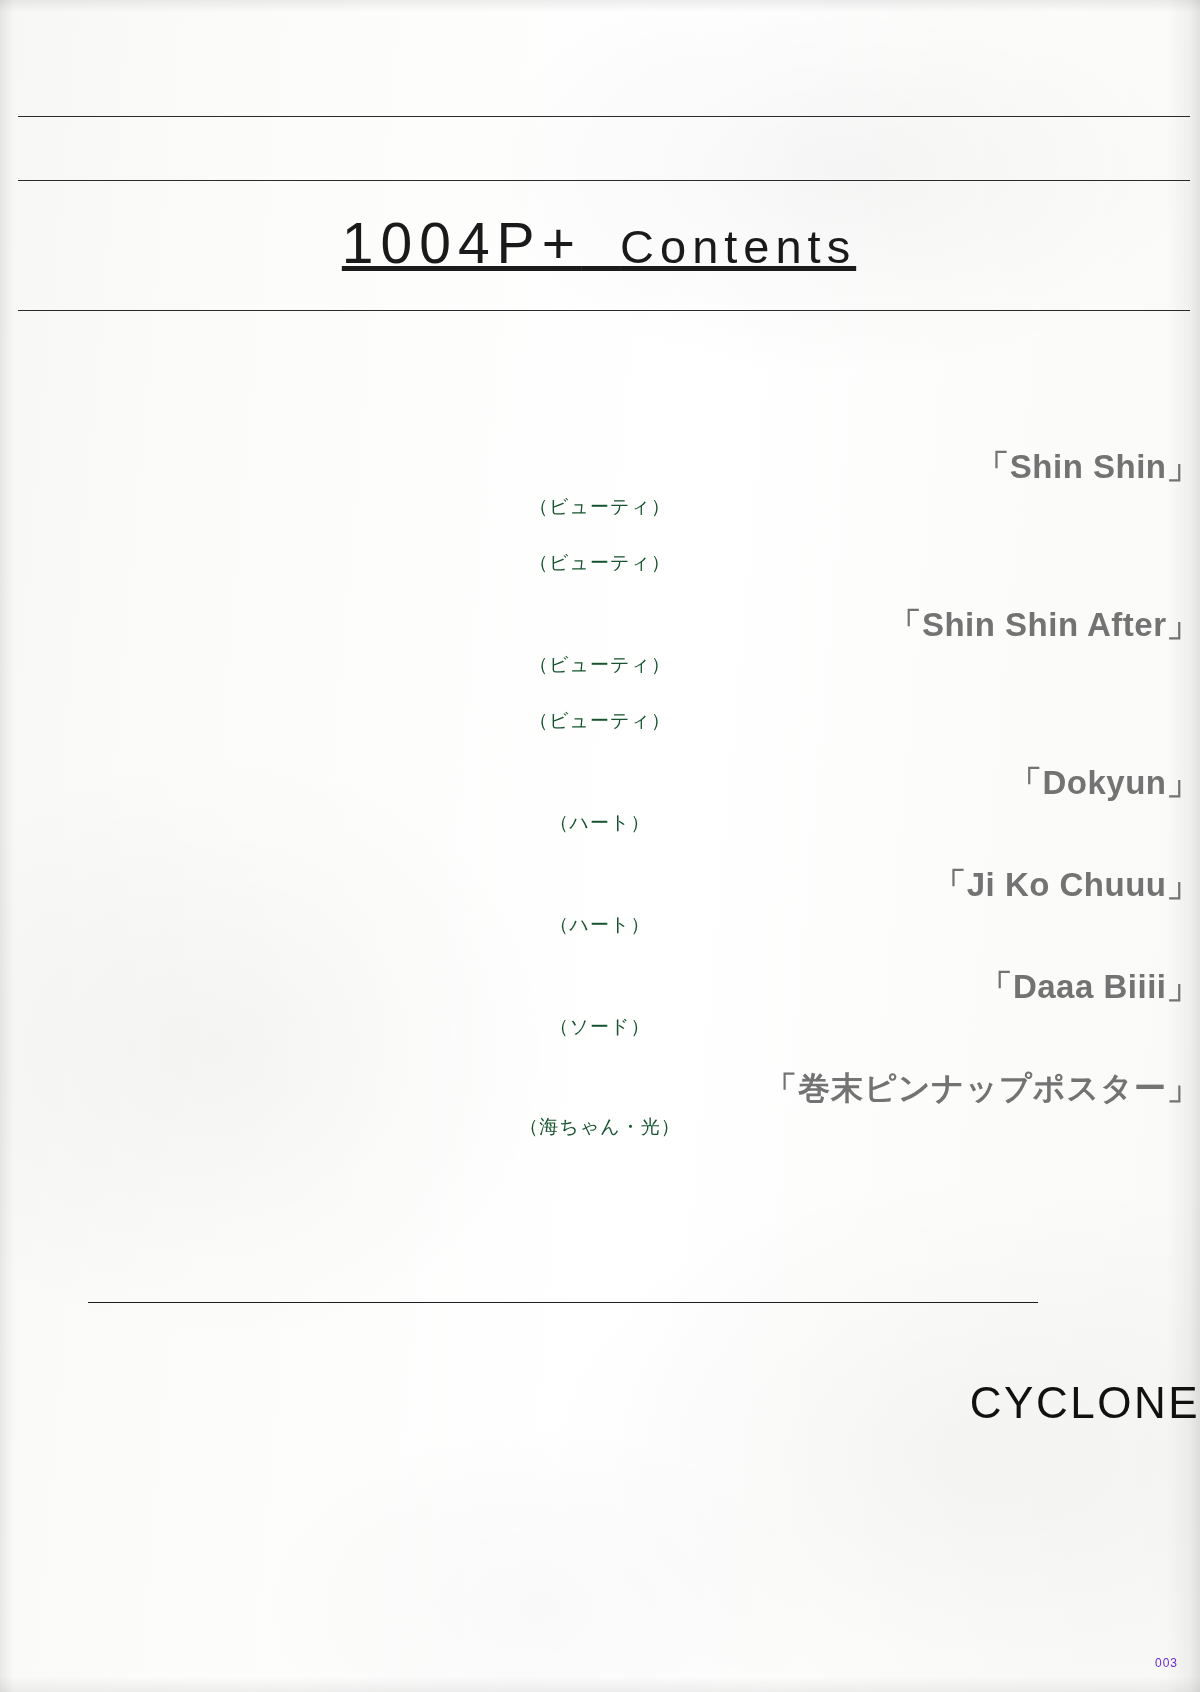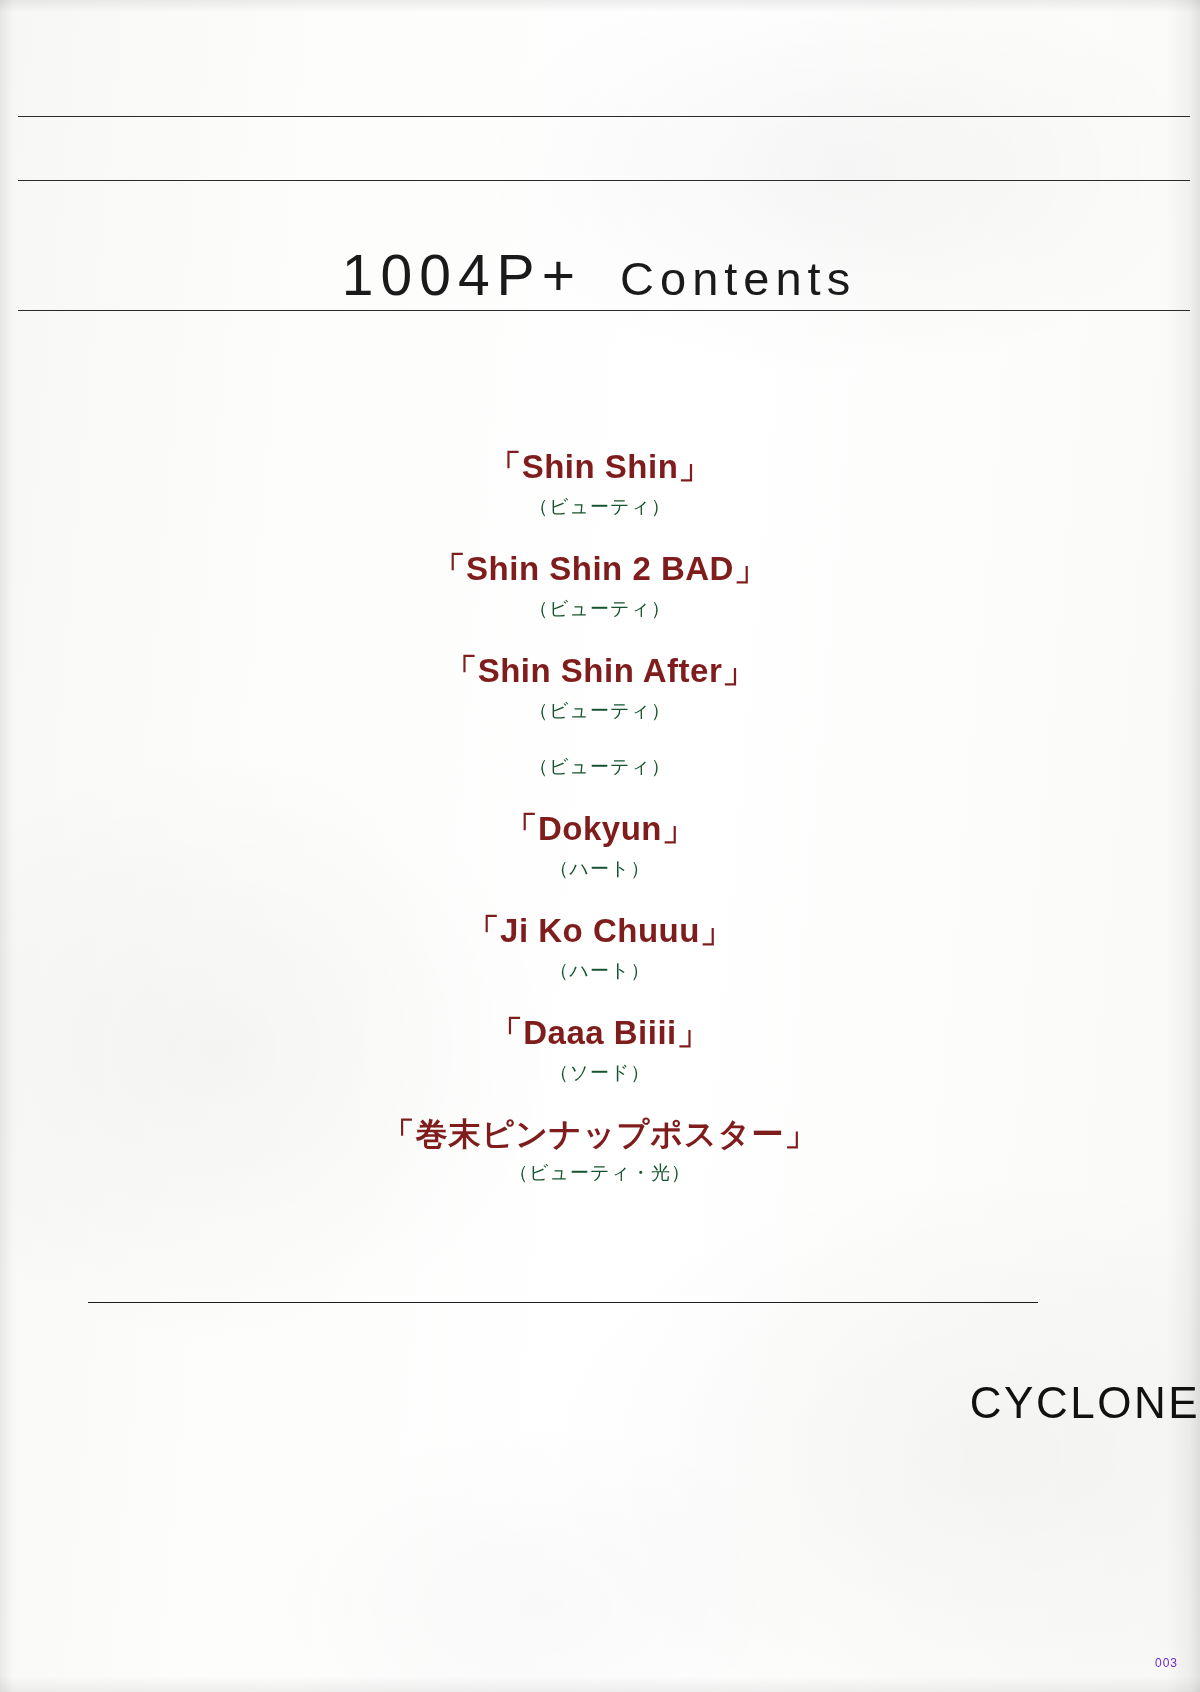--- a/index.html
+++ b/index.html
@@ -74,22 +74,23 @@
   .rule-2 { top: 180px; }
   .rule-3 { top: 310px; }
 
   .title-band {
     position: absolute;
     top: 180px;
     left: 18px;
     right: 20px;
     height: 130px;
     display: flex;
-    align-items: flex-end;
+    align-items: center;
     justify-content: center;
+    text-decoration: underline;
   }
   .title {
     font-family: "Liberation Sans", sans-serif;
     font-size: 57px;
     letter-spacing: 7px;
     font-weight: 400;
     color: #1a1a1a;
     white-space: nowrap;
     transform: translateY(-2px);
   }
@@ -106,23 +107,24 @@
     width: 100%;
     text-align: center;
   }
   .entry {
     margin-bottom: 30px;
   }
   .entry:last-child { margin-bottom: 0; margin-top: 12px; }
   .entry-title {
     font-size: 33px;
     font-weight: bold;
-    color: #7f1d1d;
+    color: #737373;
     line-height: 1.18;
     letter-spacing: 0.5px;
+    text-align: right;
   }
   .entry-sub {
     font-size: 19px;
     font-weight: normal;
     color: #14532d;
     margin-top: 7px;
     letter-spacing: 1px;
   }
   .entry-title.jp {
     font-size: 32px;
@@ -179,21 +181,20 @@
 </div>
 
 <div class="contents">
 
   <div class="entry">
     <div class="entry-title">「Shin Shin」</div>
     <div class="entry-sub">（ビューティ）</div>
   </div>
 
   <div class="entry">
-    <div class="entry-title">「Shin Shin 2 BAD」</div>
     <div class="entry-sub">（ビューティ）</div>
   </div>
 
   <div class="entry">
     <div class="entry-title">「Shin Shin After」</div>
     <div class="entry-sub">（ビューティ）</div>
   </div>
 
   <div class="entry">
     <div class="entry-sub">（ビューティ）</div>
@@ -209,21 +210,21 @@
     <div class="entry-sub">（ハート）</div>
   </div>
 
   <div class="entry">
     <div class="entry-title">「Daaa Biiii」</div>
     <div class="entry-sub">（ソード）</div>
   </div>
 
   <div class="entry">
     <div class="entry-title jp">「巻末ピンナップポスター」</div>
-    <div class="entry-sub">（ビューティ・光）</div>
+    <div class="entry-sub">（海ちゃん・光）</div>
   </div>
 
 </div>
 
 <div class="divider"></div>
 
 <div class="publisher">CYCLONE</div>
 
 <div class="page-number">003</div>
 

